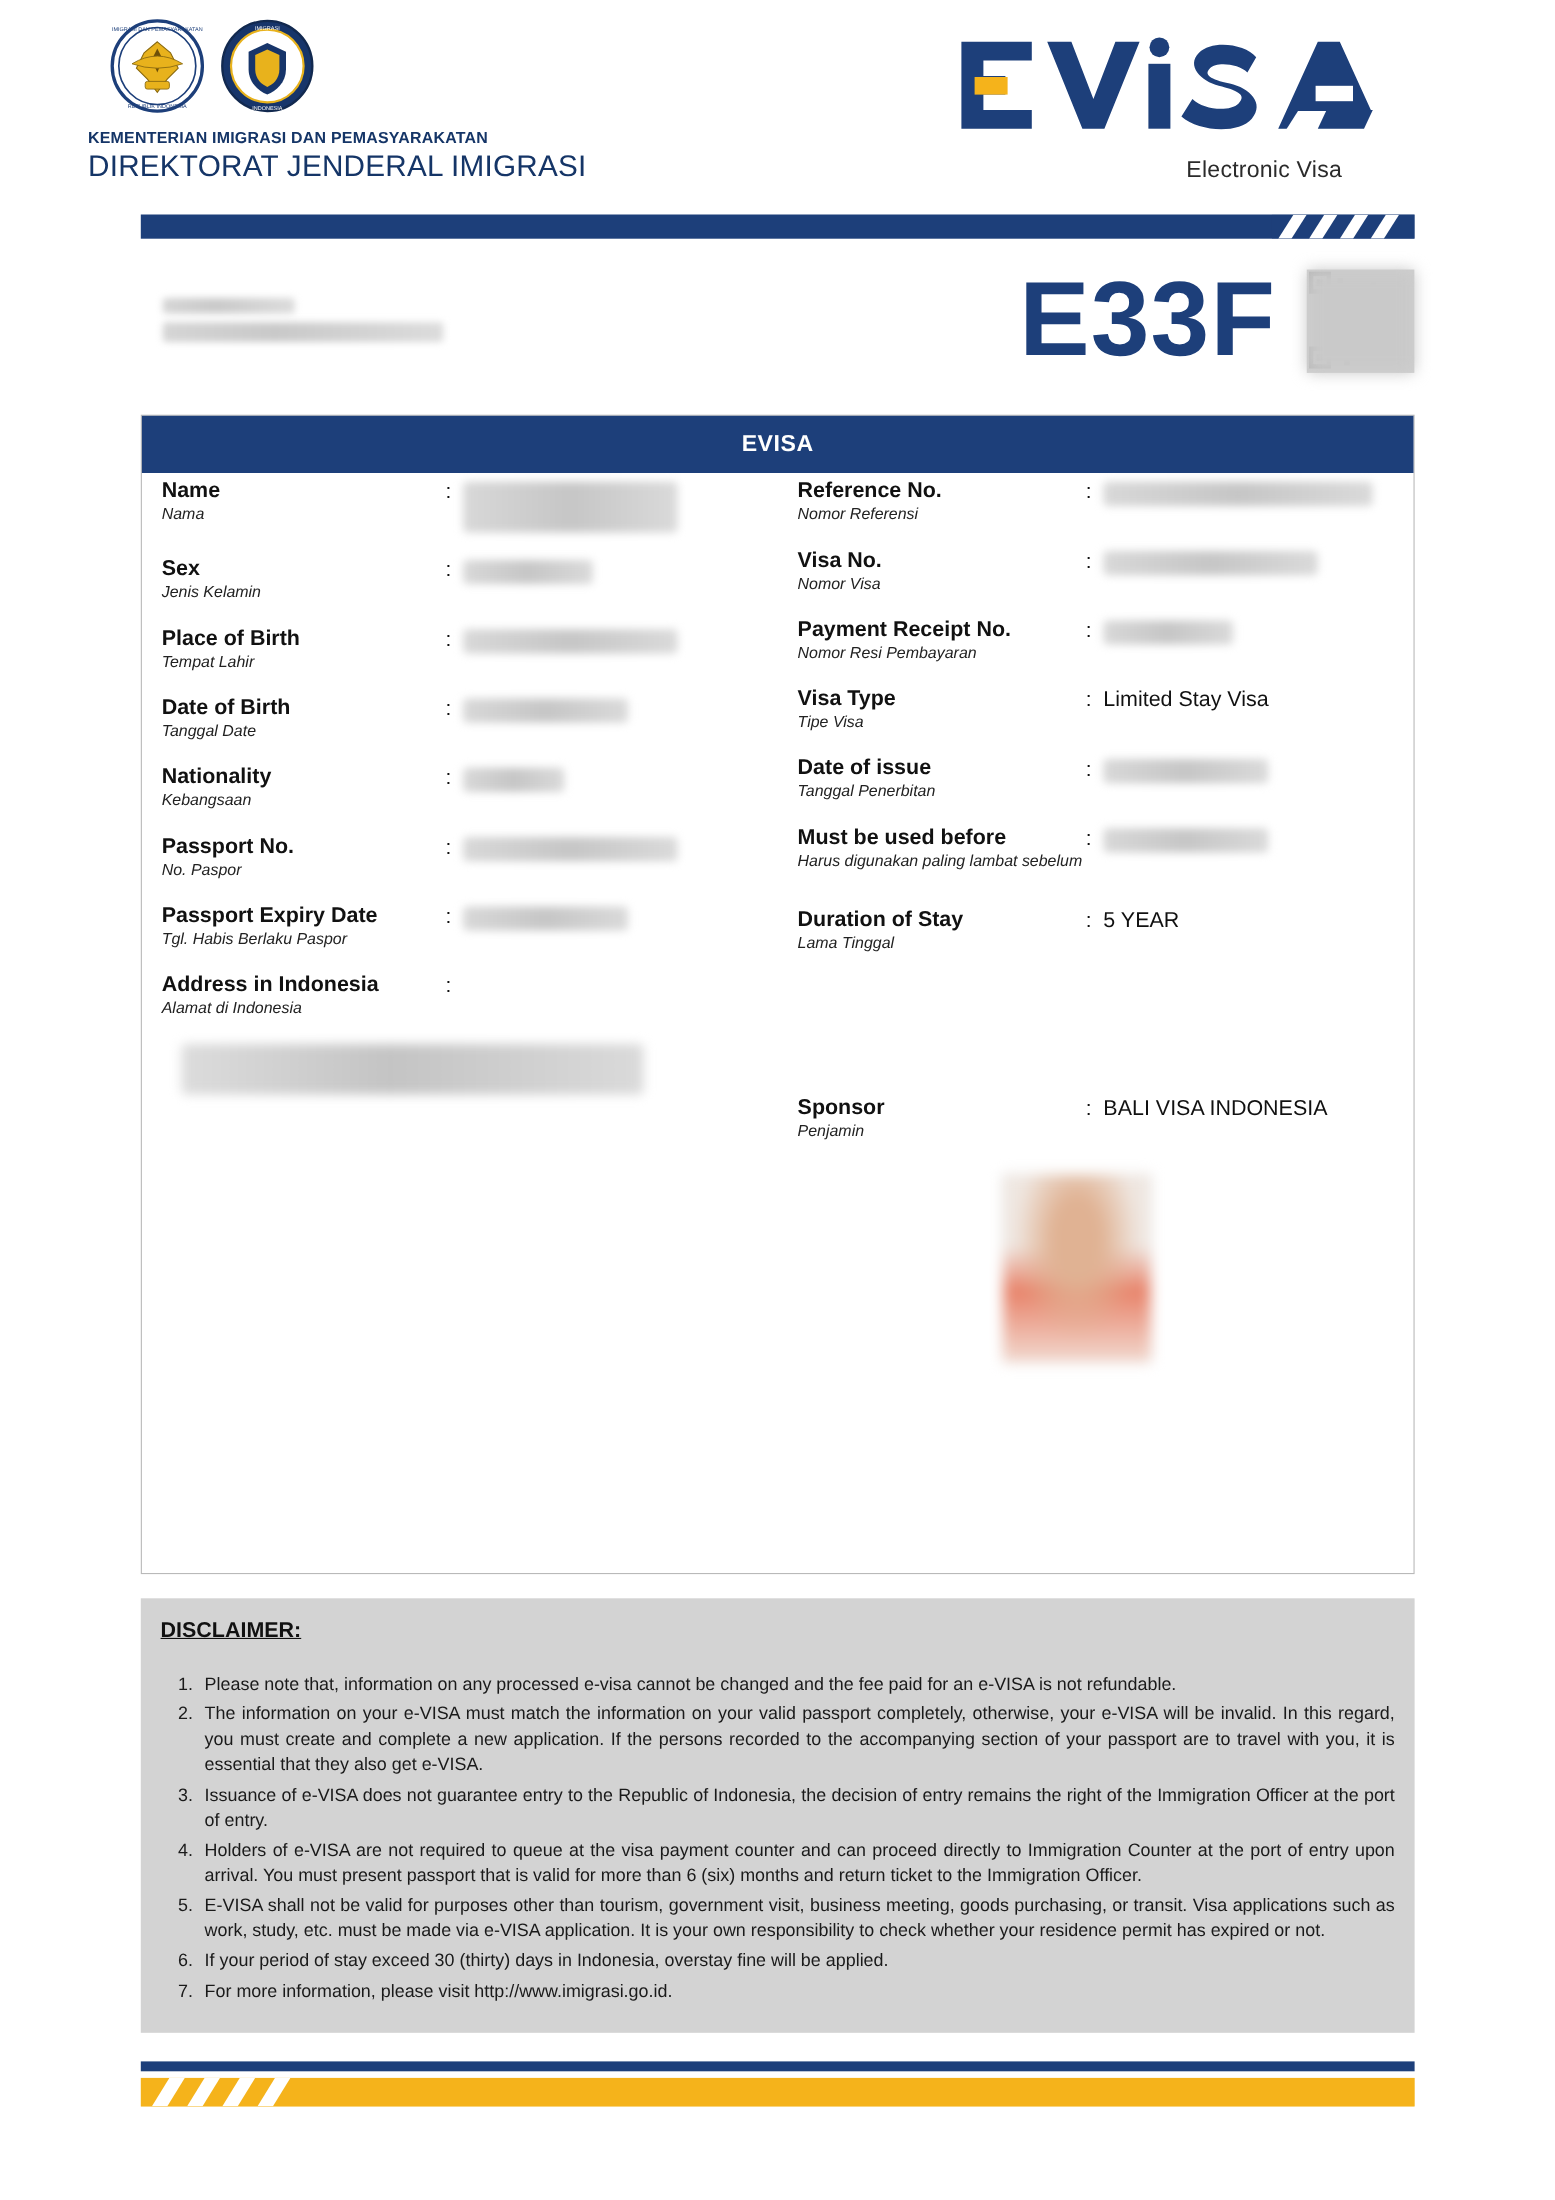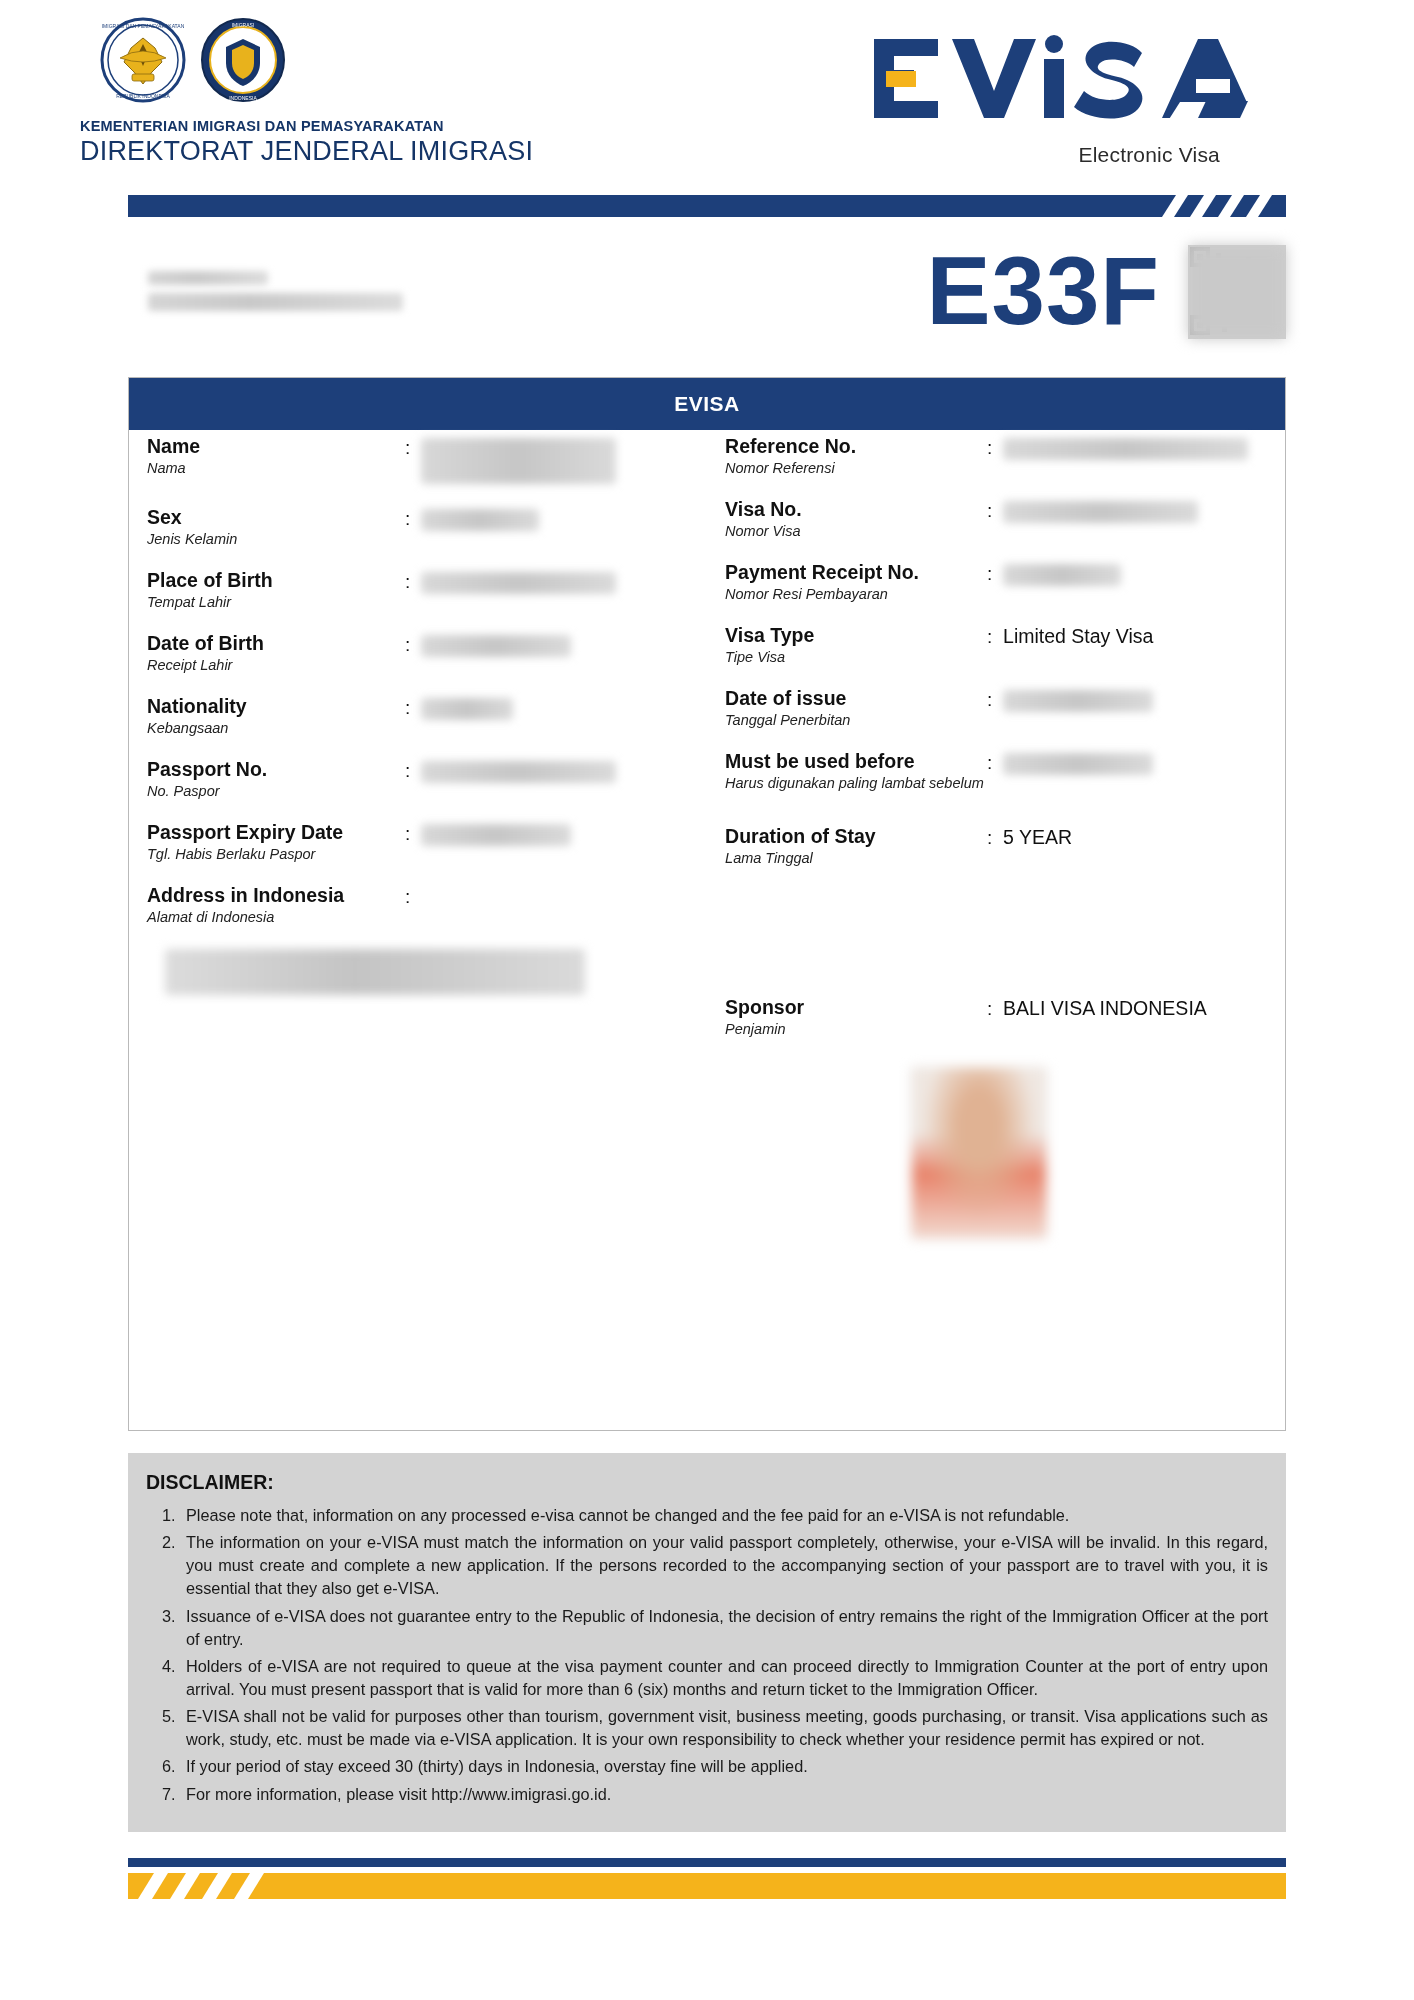--- a/index.html
+++ b/index.html
@@ -254,21 +254,22 @@
   
   .disclaimer {
     margin: 22px 128px 0 128px;
     background: #d3d3d3;
     padding: 18px 18px 22px 18px;
   }
   .disc-title {
     font-size: 19.5px;
     font-weight: bold;
     color: #111;
-    margin-bottom: 10px;
+    margin-bottom: 26px;
+    text-decoration: underline;
   }
   ol.disc-list {
     margin: 0;
     padding-left: 34px;
     font-size: 16.3px;
     line-height: 1.42;
     color: #1a1a1a;
   }
   ol.disc-list li {
     margin-bottom: 4px;
@@ -427,21 +428,21 @@
             <div class="lab-en">Place of Birth</div>
             <div class="lab-id">Tempat Lahir</div>
           </div>
           <div class="colon">:</div>
           <div class="value redacted w2"></div>
         </div>
 
         <div class="field">
           <div class="labels">
             <div class="lab-en">Date of Birth</div>
-            <div class="lab-id">Receipt Lahir</div>
+            <div class="lab-id">Tanggal Date</div>
           </div>
           <div class="colon">:</div>
           <div class="value redacted"></div>
         </div>
 
         <div class="field">
           <div class="labels">
             <div class="lab-en">Nationality</div>
             <div class="lab-id">Kebangsaan</div>
           </div>

